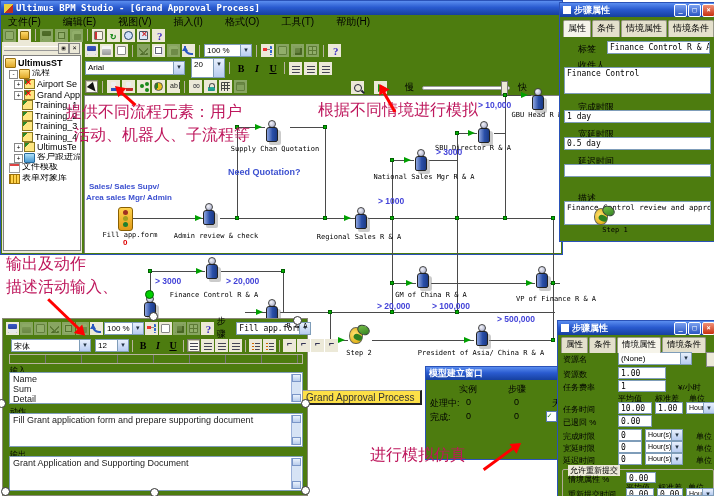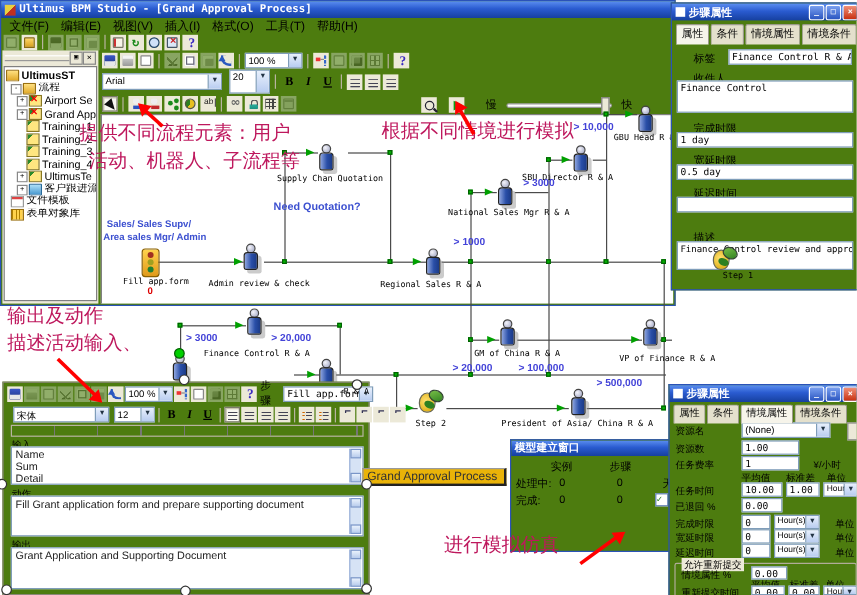--- a/index.html
+++ b/index.html
@@ -126,21 +126,21 @@
 </head>
 <body>
 
 <div id="stage">
 
   <div class="win" style="left:0;top:0;width:561px;height:253px;z-index:1">
     <div class="tbar">
       <span style="width:9px;height:9px;background:linear-gradient(135deg,#e8d040 50%,#c03020 50%);margin-right:3px;flex:0 0 9px"></span>
       <span style="font-family:'DejaVu Sans Mono',monospace;letter-spacing:0">Ultimus BPM Studio - [Grand Approval Process]</span>
     </div>
-    <div class="trow" style="left:2px;top:14px;height:13px;font-size:10px;gap:0">
+    <div class="trow" style="left:2px;top:14px;height:13px;font-size:10px;gap:12px">
       <span style="padding:0 5px">文件(F)</span>
       <span style="padding:0 5px">编辑(E)</span>
       <span style="padding:0 5px">视图(V)</span>
       <span style="padding:0 5px">插入(I)</span>
       <span style="padding:0 5px">格式(O)</span>
       <span style="padding:0 5px">工具(T)</span>
       <span style="padding:0 5px">帮助(H)</span>
     </div>
     <div class="trow" style="left:2px;top:27px;height:14px">
       <span class="ic i-page dis">
@@ -607,21 +607,21 @@
   </div>
 
   <div class="hdl" style="left:293px;top:316px"></div>
   <div class="hdl" style="left:149px;top:312px"></div>
   <div class="hdl" style="left:301px;top:399px"></div>
   <div class="hdl" style="left:-3px;top:399px"></div>
   <div class="hdl" style="left:1px;top:487px"></div>
   <div class="hdl" style="left:150px;top:488px"></div>
   <div class="hdl" style="left:301px;top:486px"></div>
 
-  <div style="position:absolute;left:302px;top:390px;width:120px;height:15px;background:#eab308;border:1px solid #999;
+  <div style="position:absolute;left:302px;top:390px;width:120px;height:15px;background:#fde047;border:1px solid #999;
        border-right:2px solid #222;border-bottom:2px solid #222;font-size:10px;color:#333;line-height:14px;padding-left:3px;
        box-sizing:border-box;z-index:11;white-space:nowrap;overflow:hidden">Grand Approval Process</div>
 
   <div class="win" style="left:425px;top:366px;width:139px;height:92px;z-index:12;overflow:hidden">
     <div class="tbar" style="height:13px">
       <span>模型建立窗口</span>
     </div>
     <div class="lab" style="left:33px;top:16px">实例</div>
     <div class="lab" style="left:82px;top:16px">步骤</div>
     <div class="lab" style="left:4px;top:30px">处理中:</div>

